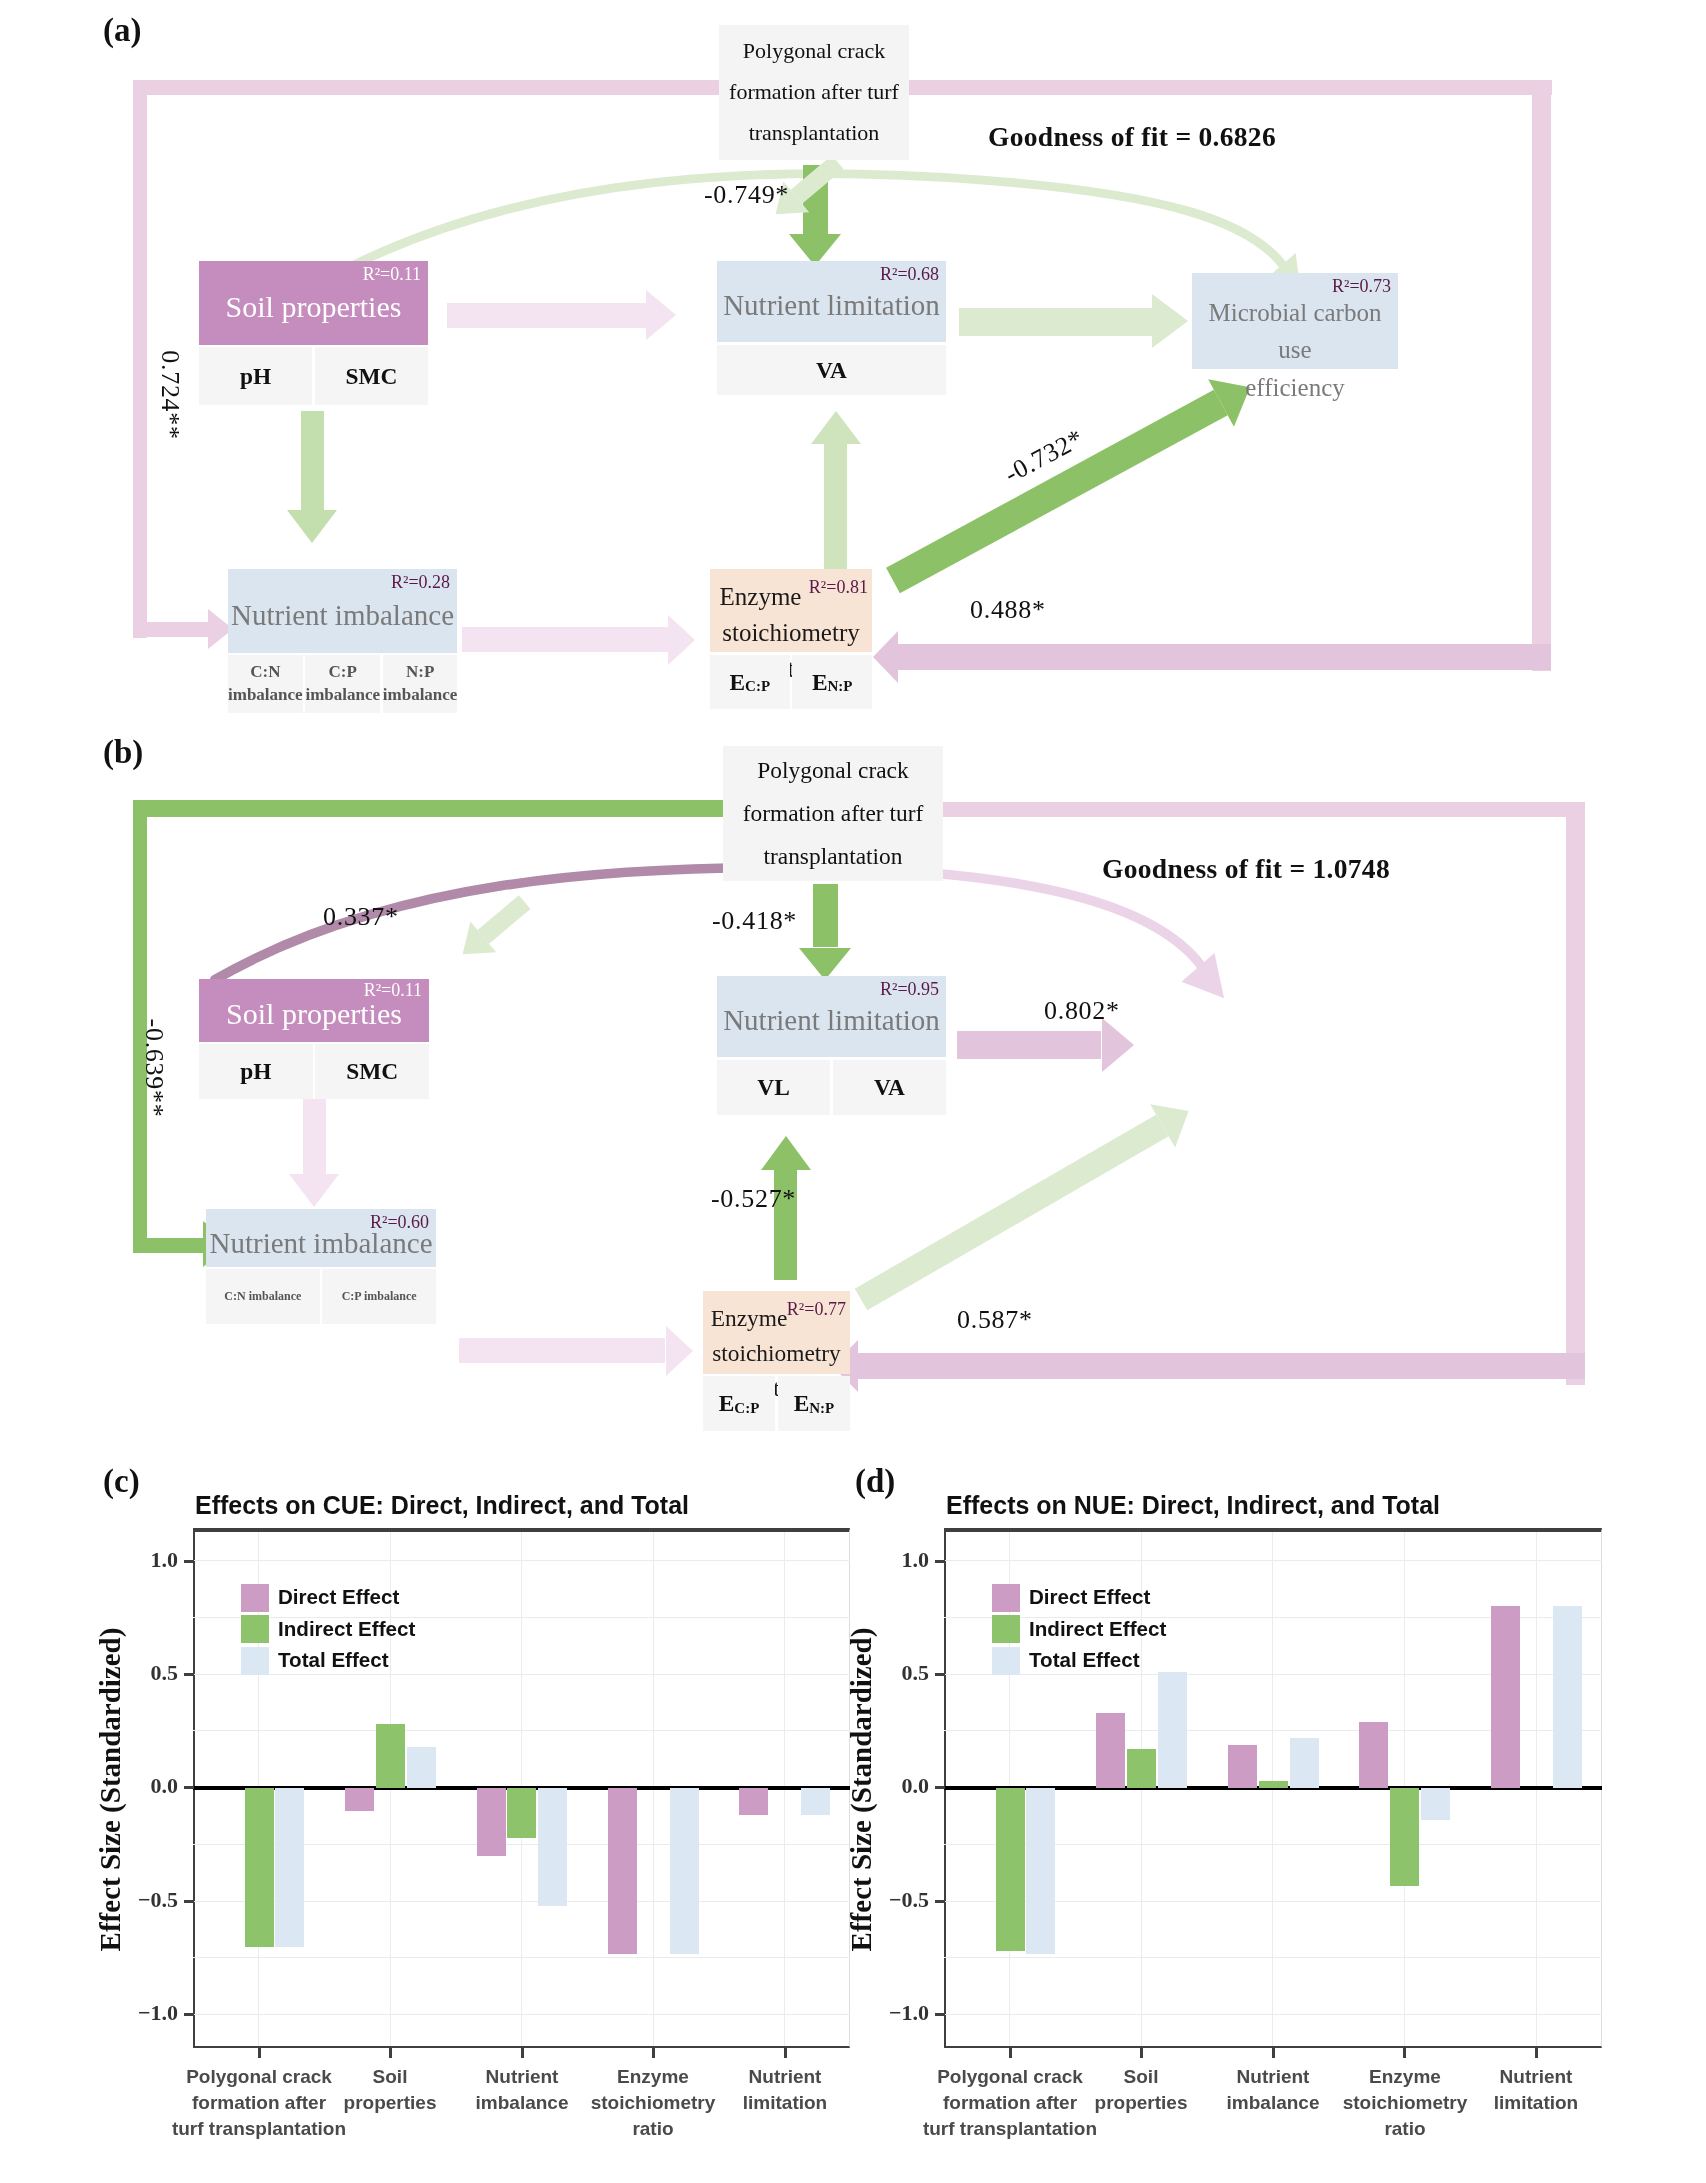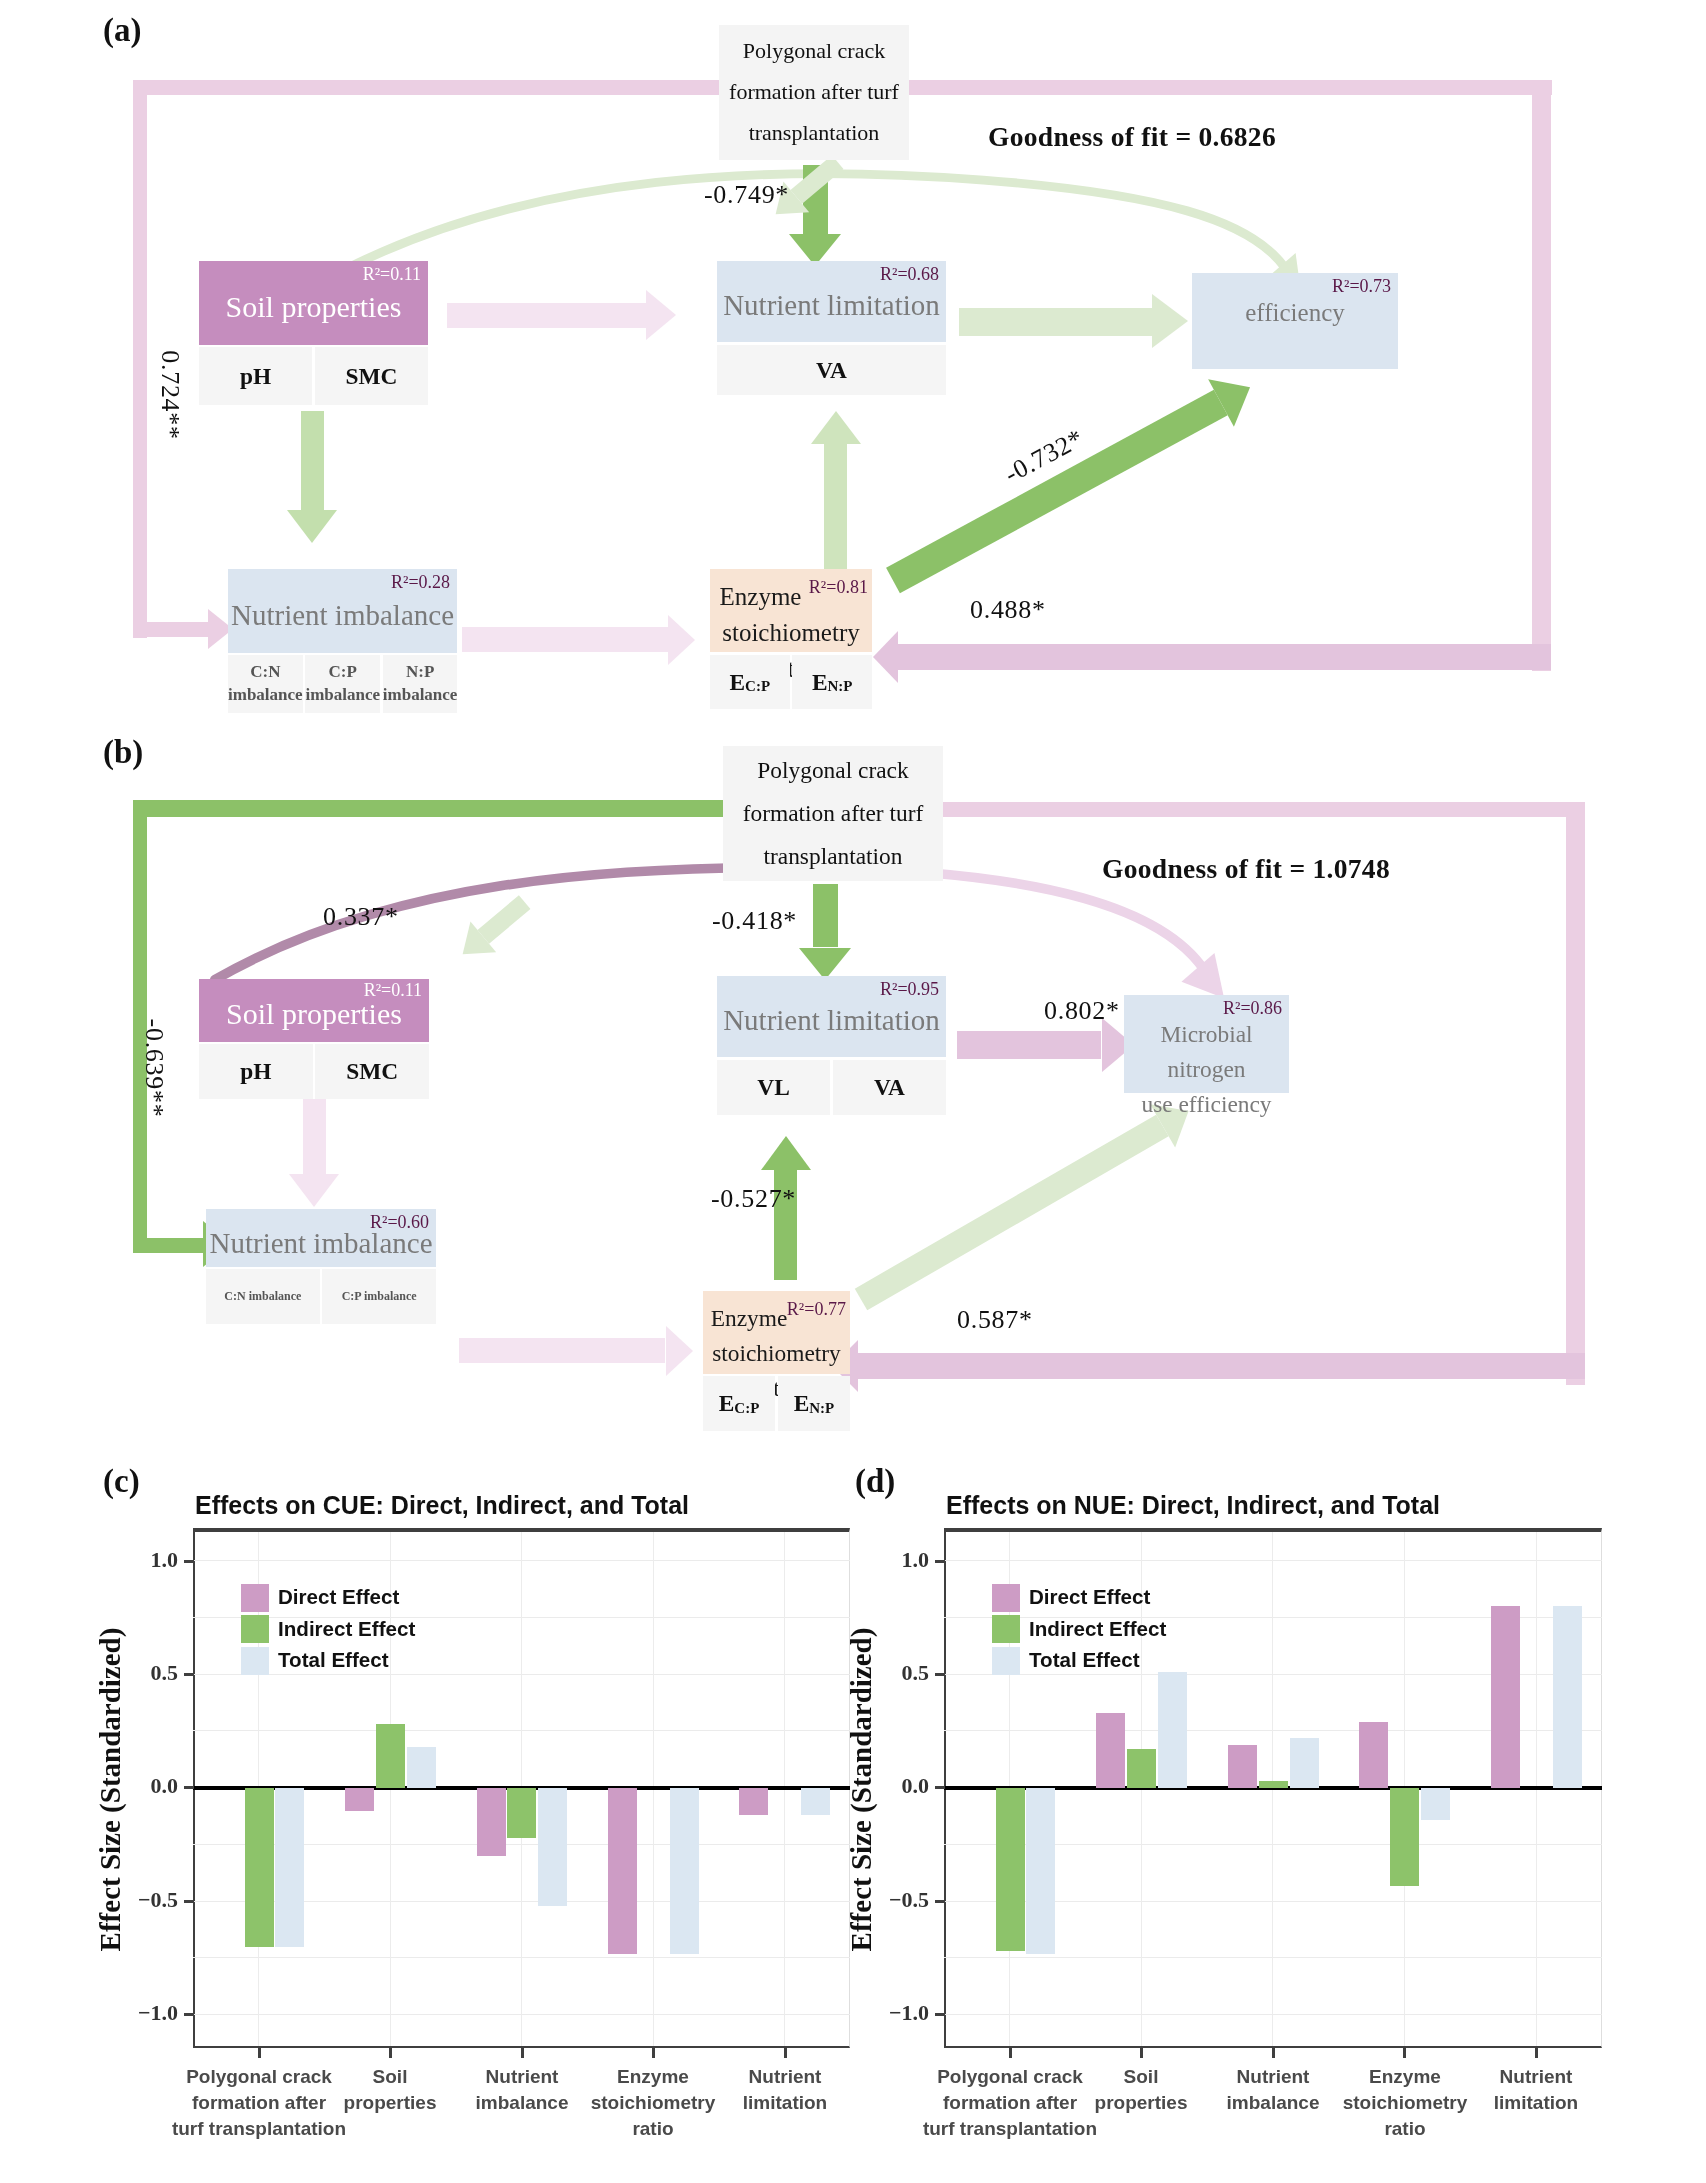--- a/index.html
+++ b/index.html
@@ -107,20 +107,21 @@
     <div class="r2">R²=0.68</div>
     <div class="btitle" style="margin-top:27.5px;font-size:29px;color:var(--grayTitle)">Nutrient limitation</div>
   </div>
   <div class="cells" style="left:717px;top:345px;width:229px;height:50px">
     <div class="cell">VA</div>
   </div>
 
   <div class="box" style="left:1192px;top:273px;width:206px;height:96px;background:var(--blue)">
     <div class="r2">R²=0.73</div>
     <div class="btitle" style="margin-top:20.6px;font-size:25px;line-height:1.5;color:var(--grayTitle)">
+      <div>Microbial carbon use</div>
       <div>efficiency</div>
     </div>
   </div>
 
   <div class="box" style="left:228px;top:569px;width:229px;height:84px;background:var(--blue)">
     <div class="r2">R²=0.28</div>
     <div class="btitle" style="margin-top:30px;font-size:29px;color:var(--grayTitle)">Nutrient imbalance</div>
   </div>
   <div class="cells" style="left:228px;top:655px;width:229px;height:58px">
     <div class="cell small">
@@ -218,27 +219,20 @@
 
   <div class="box" style="left:717px;top:976px;width:229px;height:81px;background:var(--blue)">
     <div class="r2">R²=0.95</div>
     <div class="btitle" style="margin-top:27.5px;font-size:29px;color:var(--grayTitle)">Nutrient limitation</div>
   </div>
   <div class="cells" style="left:717px;top:1060px;width:229px;height:55px">
     <div class="cell">VL</div>
     <div class="cell">VA</div>
   </div>
 
-  <div class="box" style="left:1124px;top:995px;width:165px;height:98px;background:var(--blue)">
-    <div class="r2">R²=0.86</div>
-    <div class="btitle" style="margin-top:22px;font-size:23.4px;line-height:1.5;color:var(--grayTitle)">
-      <div>Microbial nitrogen</div>
-      <div>use efficiency</div>
-    </div>
-  </div>
 
   <div class="box" style="left:206px;top:1209px;width:230px;height:58px;background:var(--blue)">
     <div class="r2" style="top:3px">R²=0.60</div>
     <div class="btitle" style="margin-top:18px;font-size:29px;color:var(--grayTitle)">Nutrient imbalance</div>
   </div>
   <div class="cells" style="left:206px;top:1269px;width:230px;height:55px">
     <div class="cell small2">C:N imbalance</div>
     <div class="cell small2">C:P imbalance</div>
   </div>
 

